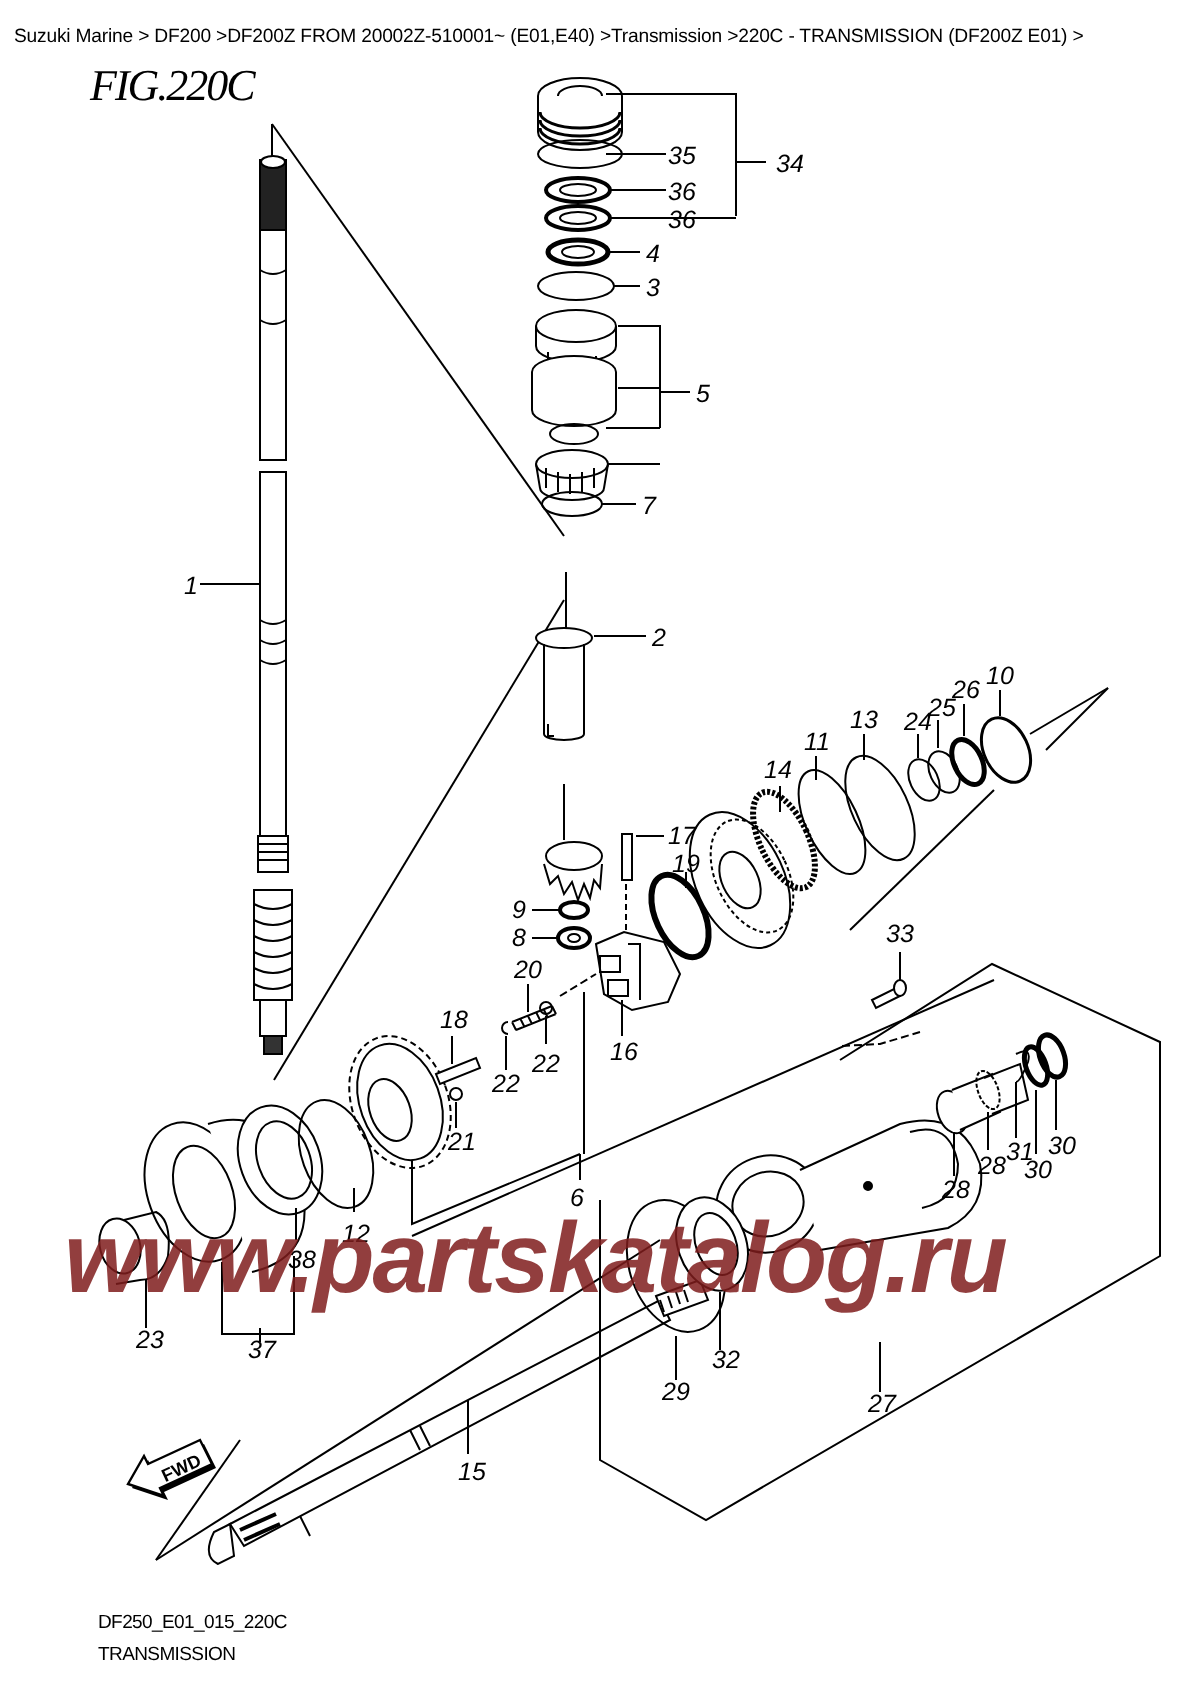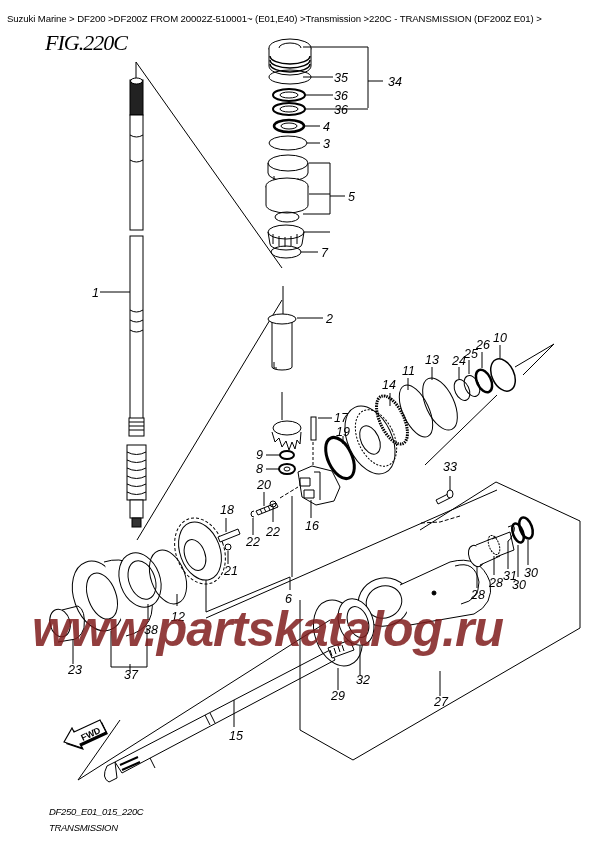--- a/index.html
+++ b/index.html
@@ -7,21 +7,21 @@
          font-family: "Liberation Sans", sans-serif; color: #000; }
   .breadcrumb { position: absolute; left: 7px; top: 13px; font-size: 9.6px;
                 white-space: nowrap; letter-spacing: -0.1px; }
   .breadcrumb span { cursor: default; }
   .breadcrumb .crumb { color: #000; }
   .fig-title { position: absolute; left: 45px; top: 30px; font-size: 22px;
                font-style: italic; letter-spacing: -1px; font-family: Liberation Serif, serif; }
   svg#diagram { position: absolute; left: 0; top: 0; }
   .lbl { font-family: "Liberation Sans", sans-serif; font-style: italic;
          font-size: 12.5px; fill: #000; }
-  .caption { position: absolute; left: 49px; font-size: 9.5px; font-style: italic;
+  .caption { position: absolute; left: 49px; font-size: 9.5px; 
              letter-spacing: -0.3px; }
   .cap1 { top: 806px; }
   .cap2 { top: 822px; }
   .watermark { position: absolute; left: 32px; top: 600px; font-size: 50px;
                font-weight: bold; font-style: italic; color: #7f1d1d; opacity: 0.85;
                letter-spacing: -1px; white-space: nowrap; pointer-events: none; }
   .fwd { position: absolute; left: 62px; top: 716px; }
 </style>
 </head>
 <body>

